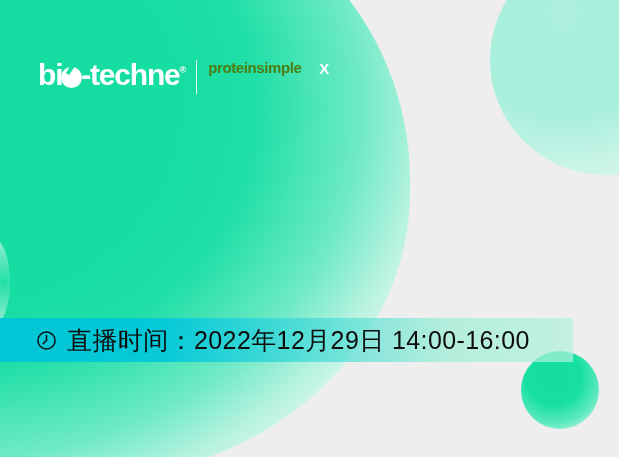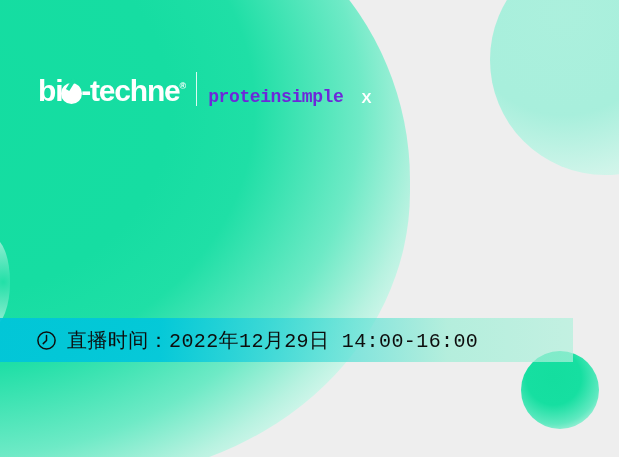--- a/index.html
+++ b/index.html
@@ -70,21 +70,21 @@
     border-radius: 50%;
     background: radial-gradient(circle at 42% 34%, #14de9f 0%, #16dfa1 40%, #5fe9c0 68%, #bdf3e2 86%, #f2faf8 100%);
   }
 
   
   .logo-row {
     position: absolute;
     left: 38px;
     top: 60px;
     display: flex;
-    align-items: flex-end;
+    align-items: flex-start;
     height: 46px;
   }
   .logo-biotechne {
     position: relative;
     color: #ffffff;
     font-size: 30px;
     font-weight: bold;
     letter-spacing: -1.2px;
     line-height: 1;
     white-space: nowrap;
@@ -119,27 +119,26 @@
     letter-spacing: 0;
   }
   .logo-divider {
     width: 1px;
     height: 34px;
     background: rgba(255,255,255,.85);
     margin: 0 11px 0 10px;
   }
   .logo-proteinsimple {
     position: relative;
-    color: #6d28d9;
-    font-size: 18px;
+    color: #4d7c0f;
+    font-size: 15px;
     font-weight: bold;
     letter-spacing: -.4px;
     white-space: nowrap;
     line-height: 1;
-    font-family: Liberation Mono, monospace;
   }
   .logo-ps-blob {
     position: absolute;
     right: -5px;
     top: -12px;
     width: 35px;
     height: 35px;
     border-radius: 50%;
     background: #ffffff;
     z-index: -1;
@@ -204,24 +203,24 @@
     z-index: 6;
   }
   .time-inner {
     display: flex;
     align-items: center;
     margin-left: 36px;
   }
   .clock-icon { margin-right: 10px; display: block; }
   .time-text {
     color: #0d0d0d;
-    font-size: 20px;
+    font-size: 25px;
     letter-spacing: .4px;
     white-space: nowrap;
-    font-family: Liberation Mono, monospace;
+    font-family: Liberation Sans, sans-serif;
   }
 </style>
 </head>
 <body>
 
 <div id="poster">
 
   <div class="bg-layer">
     <div class="circle-mint-tr"></div>
     <div class="blob-teal"></div>

